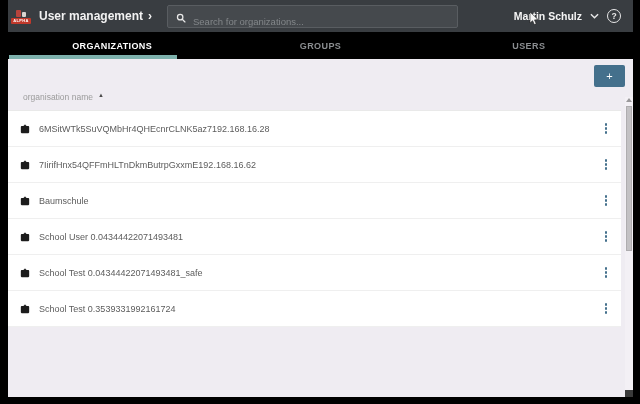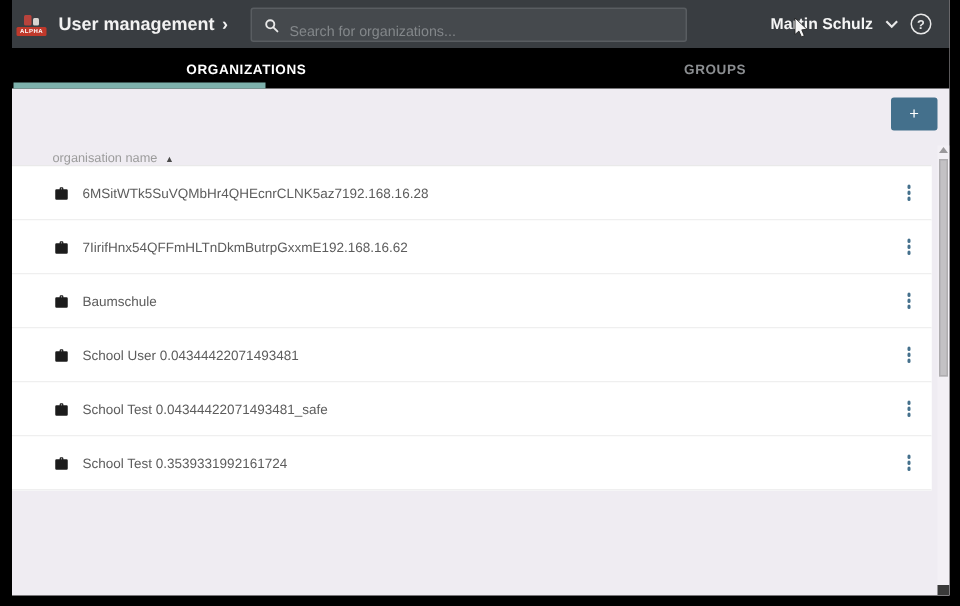--- a/index.html
+++ b/index.html
@@ -50,26 +50,26 @@
 
   
   .content { position:relative; height:338px; }
   .toolbar { height:33px; display:flex; justify-content:flex-end;
     align-items:center; padding-right:8px; }
   .create-btn { display:flex; align-items:center; gap:6px;
     background:#44708c; color:#fff; border:none; border-radius:2px;
     height:22px; padding:0 12px; font-family:"Liberation Sans",sans-serif;
     font-size:8.5px; font-weight:bold; letter-spacing:.4px; cursor:pointer; }
   .create-plus { font-size:11px; font-weight:normal; }
-  .table-head { height:18px; display:flex; align-items:flex-end;
-    padding-left:27px; gap:5px; }
+  .table-head { height:18px; display:flex; align-items:flex-start;
+    padding-left:15px; gap:5px; }
   .col-label { color:#9b9b9b; font-size:8.5px; cursor:pointer; }
   .sort-arrow { color:#4a4a4a; font-size:6px; cursor:pointer; }
   .table { background:#fff; margin-right:12px; border-top:1px solid #e9e9e9; }
-  .row { height:36px; display:flex; align-items:center; padding:0 10px 0 28px;
+  .row { height:36px; display:flex; align-items:center; padding:0 10px 0 12px;
     border-bottom:1px solid #efefef; background:#fff; }
   .row-name { color:#5c5c5c; font-size:9px; margin-left:9px; flex:1;
     white-space:nowrap; overflow:hidden; }
   .briefcase { display:flex; flex-shrink:0; }
   .kebab { display:flex; flex-direction:column; gap:1.5px; padding:3px 4px;
     cursor:pointer; }
   .kebab i { width:2.5px; height:2.5px; border-radius:50%; background:#44708c; }
 
   
   .scrollbar { position:absolute; right:0; top:38px; bottom:0; width:8px;
@@ -121,20 +121,21 @@
       <span class="cursor">
         <svg width="10" height="14" viewBox="0 0 10 14">
             <path d="M1,0 L1,11 L3.6,8.7 L5.3,12.6 L7.2,11.8 L5.5,7.9 L9,7.5 Z" fill="#f5f5f5" stroke="#222" stroke-width="0.6"></path>
           </svg>
       </span>
     </header>
 
     <nav class="tabbar">
       <div class="tab active">ORGANIZATIONS</div>
       <div class="tab">GROUPS</div>
+      <div class="tab">USERS</div>
     </nav>
 
     <main class="content">
       <div class="toolbar">
         <button class="create-btn">
           <span class="create-plus">+</span>
         </button>
       </div>
 
       <div class="table-head">

